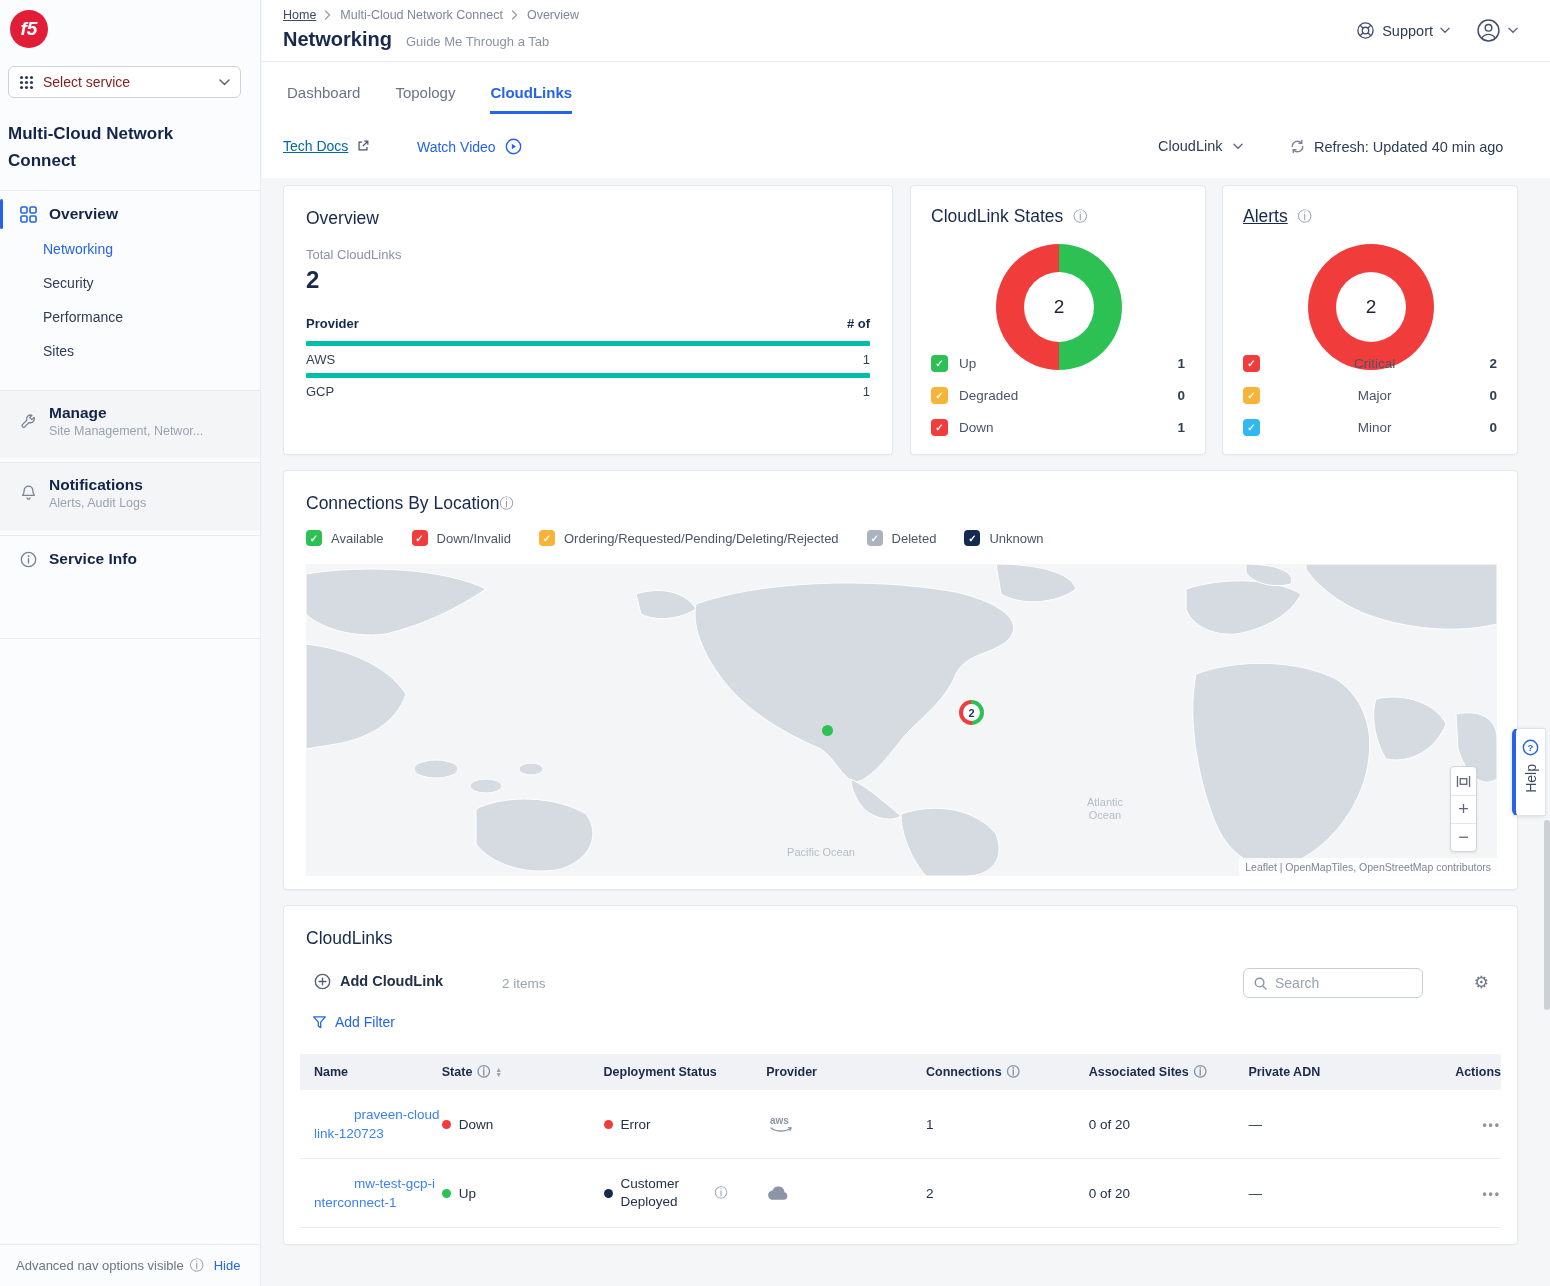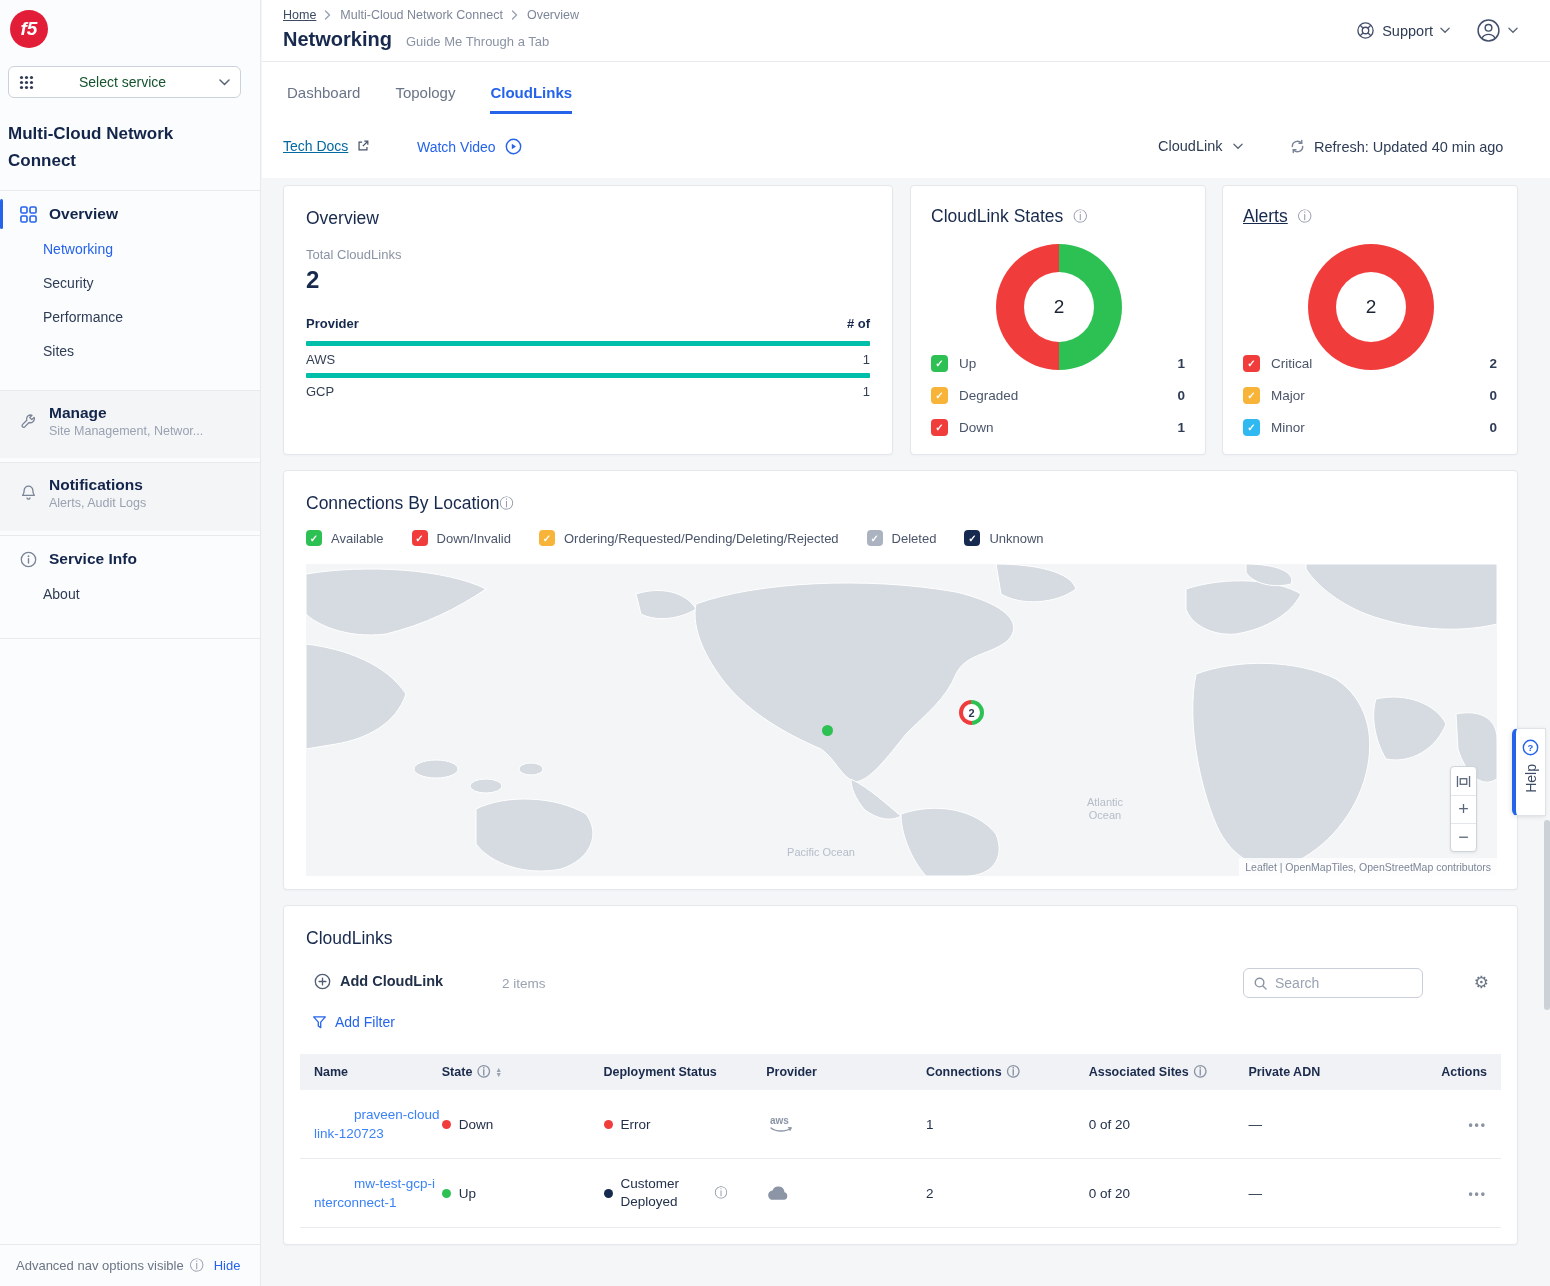--- a/index.html
+++ b/index.html
@@ -4,21 +4,21 @@
 <style>
   * { margin:0; padding:0; box-sizing:border-box; }
   html,body { width:1550px; height:1286px; }
   body { position:relative; font-family:"Liberation Sans", sans-serif; background:#f5f6f8; color:#22304a; overflow:hidden; }
   svg { display:block; }
 
   
   .sidebar { position:absolute; left:0; top:0; width:261px; height:1286px; background:#fbfcfd; border-right:1px solid #e6e9ed; }
   .logo { position:absolute; left:10px; top:10px; width:38px; height:38px; border-radius:50%; background:#e21d38; color:#fff; display:flex; align-items:center; justify-content:center; font-weight:bold; font-style:italic; font-size:19px; }
   .select-service { position:absolute; left:8px; top:66px; width:233px; height:32px; border:1px solid #ccd2db; border-radius:6px; background:#fff; display:flex; align-items:center; gap:9px; padding:0 10px; cursor:pointer; }
-  .select-service .lbl { font-size:14px; color:#14532d; flex:1;margin-left:36px; }
+  .select-service .lbl { font-size:14px; color:#7f1d1d; flex:1; }
   .product-title { position:absolute; left:8px; top:120px; width:230px; font-size:17px; line-height:27px; font-weight:bold; color:#13254b; }
   .side-div { position:absolute; left:0; width:260px; height:1px; background:#e8eaee; }
   .nav-head { display:flex; align-items:center; gap:12px; padding:9px 0 9px 20px; position:relative; }
   .nav-head .t { font-size:15.5px; font-weight:bold; color:#13254b; }
   .nav-head .sub { font-size:12.5px; color:#9aa2b1; margin-top:2px; }
   .active-bar { position:absolute; left:0; top:3px; bottom:3px; width:3px; background:#2563eb; border-radius:2px; }
   .sub-item { padding:9px 0 9px 43px; font-size:14px; color:#2e3c55; cursor:pointer; }
   .sub-item.active { color:#2563eb; }
   .section { position:absolute; left:0; width:260px; }
   .section.tinted { background:#f4f5f7; }
@@ -52,21 +52,21 @@
   .info-i { color:#8a93a4; font-size:14px; cursor:pointer; }
 
   .overview-card { left:283px; top:185px; width:610px; height:270px; padding:22px; }
   .total-label { font-size:13px; color:#8a93a4; margin-top:18px; }
   .total-value { font-size:24px; font-weight:bold; color:#17294d; margin-top:4px; }
   .prov-header { display:flex; justify-content:space-between; margin-top:22px; padding-bottom:10px; font-size:13px; font-weight:bold; color:#17294d; }
   .prov-bar { height:5px; width:100%; border-radius:1px; }
   .prov-row { display:flex; justify-content:space-between; align-items:center; height:27px; font-size:13px; color:#333f54; }
 
   .states-card { left:910px; top:185px; width:296px; height:270px; padding:20px; }
-  .alerts-card { left:1222px; top:185px; width:296px; height:270px; padding:20px; }
+  .alerts-card { left:1222px; top:185px; width:296px; height:270px; padding:20px;text-align:center; }
   .alerts-card .card-title { text-decoration:underline; cursor:pointer; }
   .donut { position:absolute; left:85px; top:58px; width:126px; height:126px; border-radius:50%; }
   .donut .hole { position:absolute; inset:28px; background:#fff; border-radius:50%; display:flex; align-items:center; justify-content:center; font-size:19px; color:#1b2335; }
   .legend-row { position:absolute; left:20px; right:20px; height:22px; display:flex; align-items:center; gap:11px; }
   .legend-row .lab { flex:1; font-size:13.5px; color:#4a5569; }
   .legend-row .val { font-size:13.5px; font-weight:bold; color:#2e3c55; }
   .chip { width:17px; height:17px; border-radius:4px; display:flex; align-items:center; justify-content:center; color:#fff; font-size:10px; font-weight:bold; cursor:pointer; }
 
   .map-card { left:283px; top:470px; width:1235px; height:420px; padding:22px; }
   .map-legend { display:flex; align-items:center; gap:28px; margin-top:16px; }
@@ -95,21 +95,21 @@
   .trow { display:flex; align-items:center; }
   .thead { background:#f0f2f5; height:36px; font-size:12.5px; font-weight:bold; color:#1b2b4d; }
   .tbody-row { min-height:69px; border-bottom:1px solid #e9ebef; font-size:13.5px; color:#22304a; }
   .c-name { width:142px; padding-left:14px; }
   .c-state { width:162px; }
   .c-dep { width:163px; }
   .c-prov { width:160px; }
   .c-conn { width:163px; }
   .c-sites { width:160px; }
   .c-adn { width:173px; }
-  .c-act { width:80px; text-align:right; padding-right:14px; }
+  .c-act { width:80px; text-align:right; }
   .hcell { display:flex; align-items:center; gap:5px; }
   .name-link { color:#3b82f6; cursor:pointer; line-height:19px; word-break:break-all; padding-right:14px;margin-left:40px; }
   .dot { width:9px; height:9px; border-radius:50%; flex:none; }
   .cellflex { display:flex; align-items:center; gap:8px; }
   .dots-menu { letter-spacing:2px; color:#8b94a5; font-weight:bold; font-size:12px; cursor:pointer; }
   .sort { display:flex; flex-direction:column; line-height:5px; font-size:7px; color:#9aa2b1; cursor:pointer; }
 
   
   .help-tab { position:absolute; right:4px; top:728px; width:34px; height:88px; background:#fff; border:1px solid #dfe3e8; border-left:4px solid #2563eb; border-radius:6px 0 0 6px; box-shadow:-1px 1px 4px rgba(0,0,0,.1); display:flex; flex-direction:column; align-items:center; padding-top:10px; gap:8px; cursor:pointer; }
   .help-tab .ht-label { writing-mode:vertical-rl; transform:rotate(180deg); font-size:14px; color:#3c4a63; }
@@ -209,21 +209,20 @@
     <div class="nav-head">
       <span>
         <svg width="17" height="17" viewBox="0 0 18 18">
             <circle cx="9" cy="9" r="7.6" fill="none" stroke="#7a8496" stroke-width="1.4"></circle>
             <circle cx="9" cy="5.6" r="1" fill="#7a8496"></circle>
             <path d="M9 8.2v4.6" stroke="#7a8496" stroke-width="1.5" stroke-linecap="round"></path>
           </svg>
       </span>
       <span class="t">Service Info</span>
     </div>
-    <div class="sub-item">About</div>
   </div>
 
   <div class="side-div" style="top:638px"></div>
 
   <div class="side-footer">
     <span>Advanced nav options visible</span>
     <span class="info-i">ⓘ</span>
     <span class="hide">Hide</span>
   </div>
 </div>

